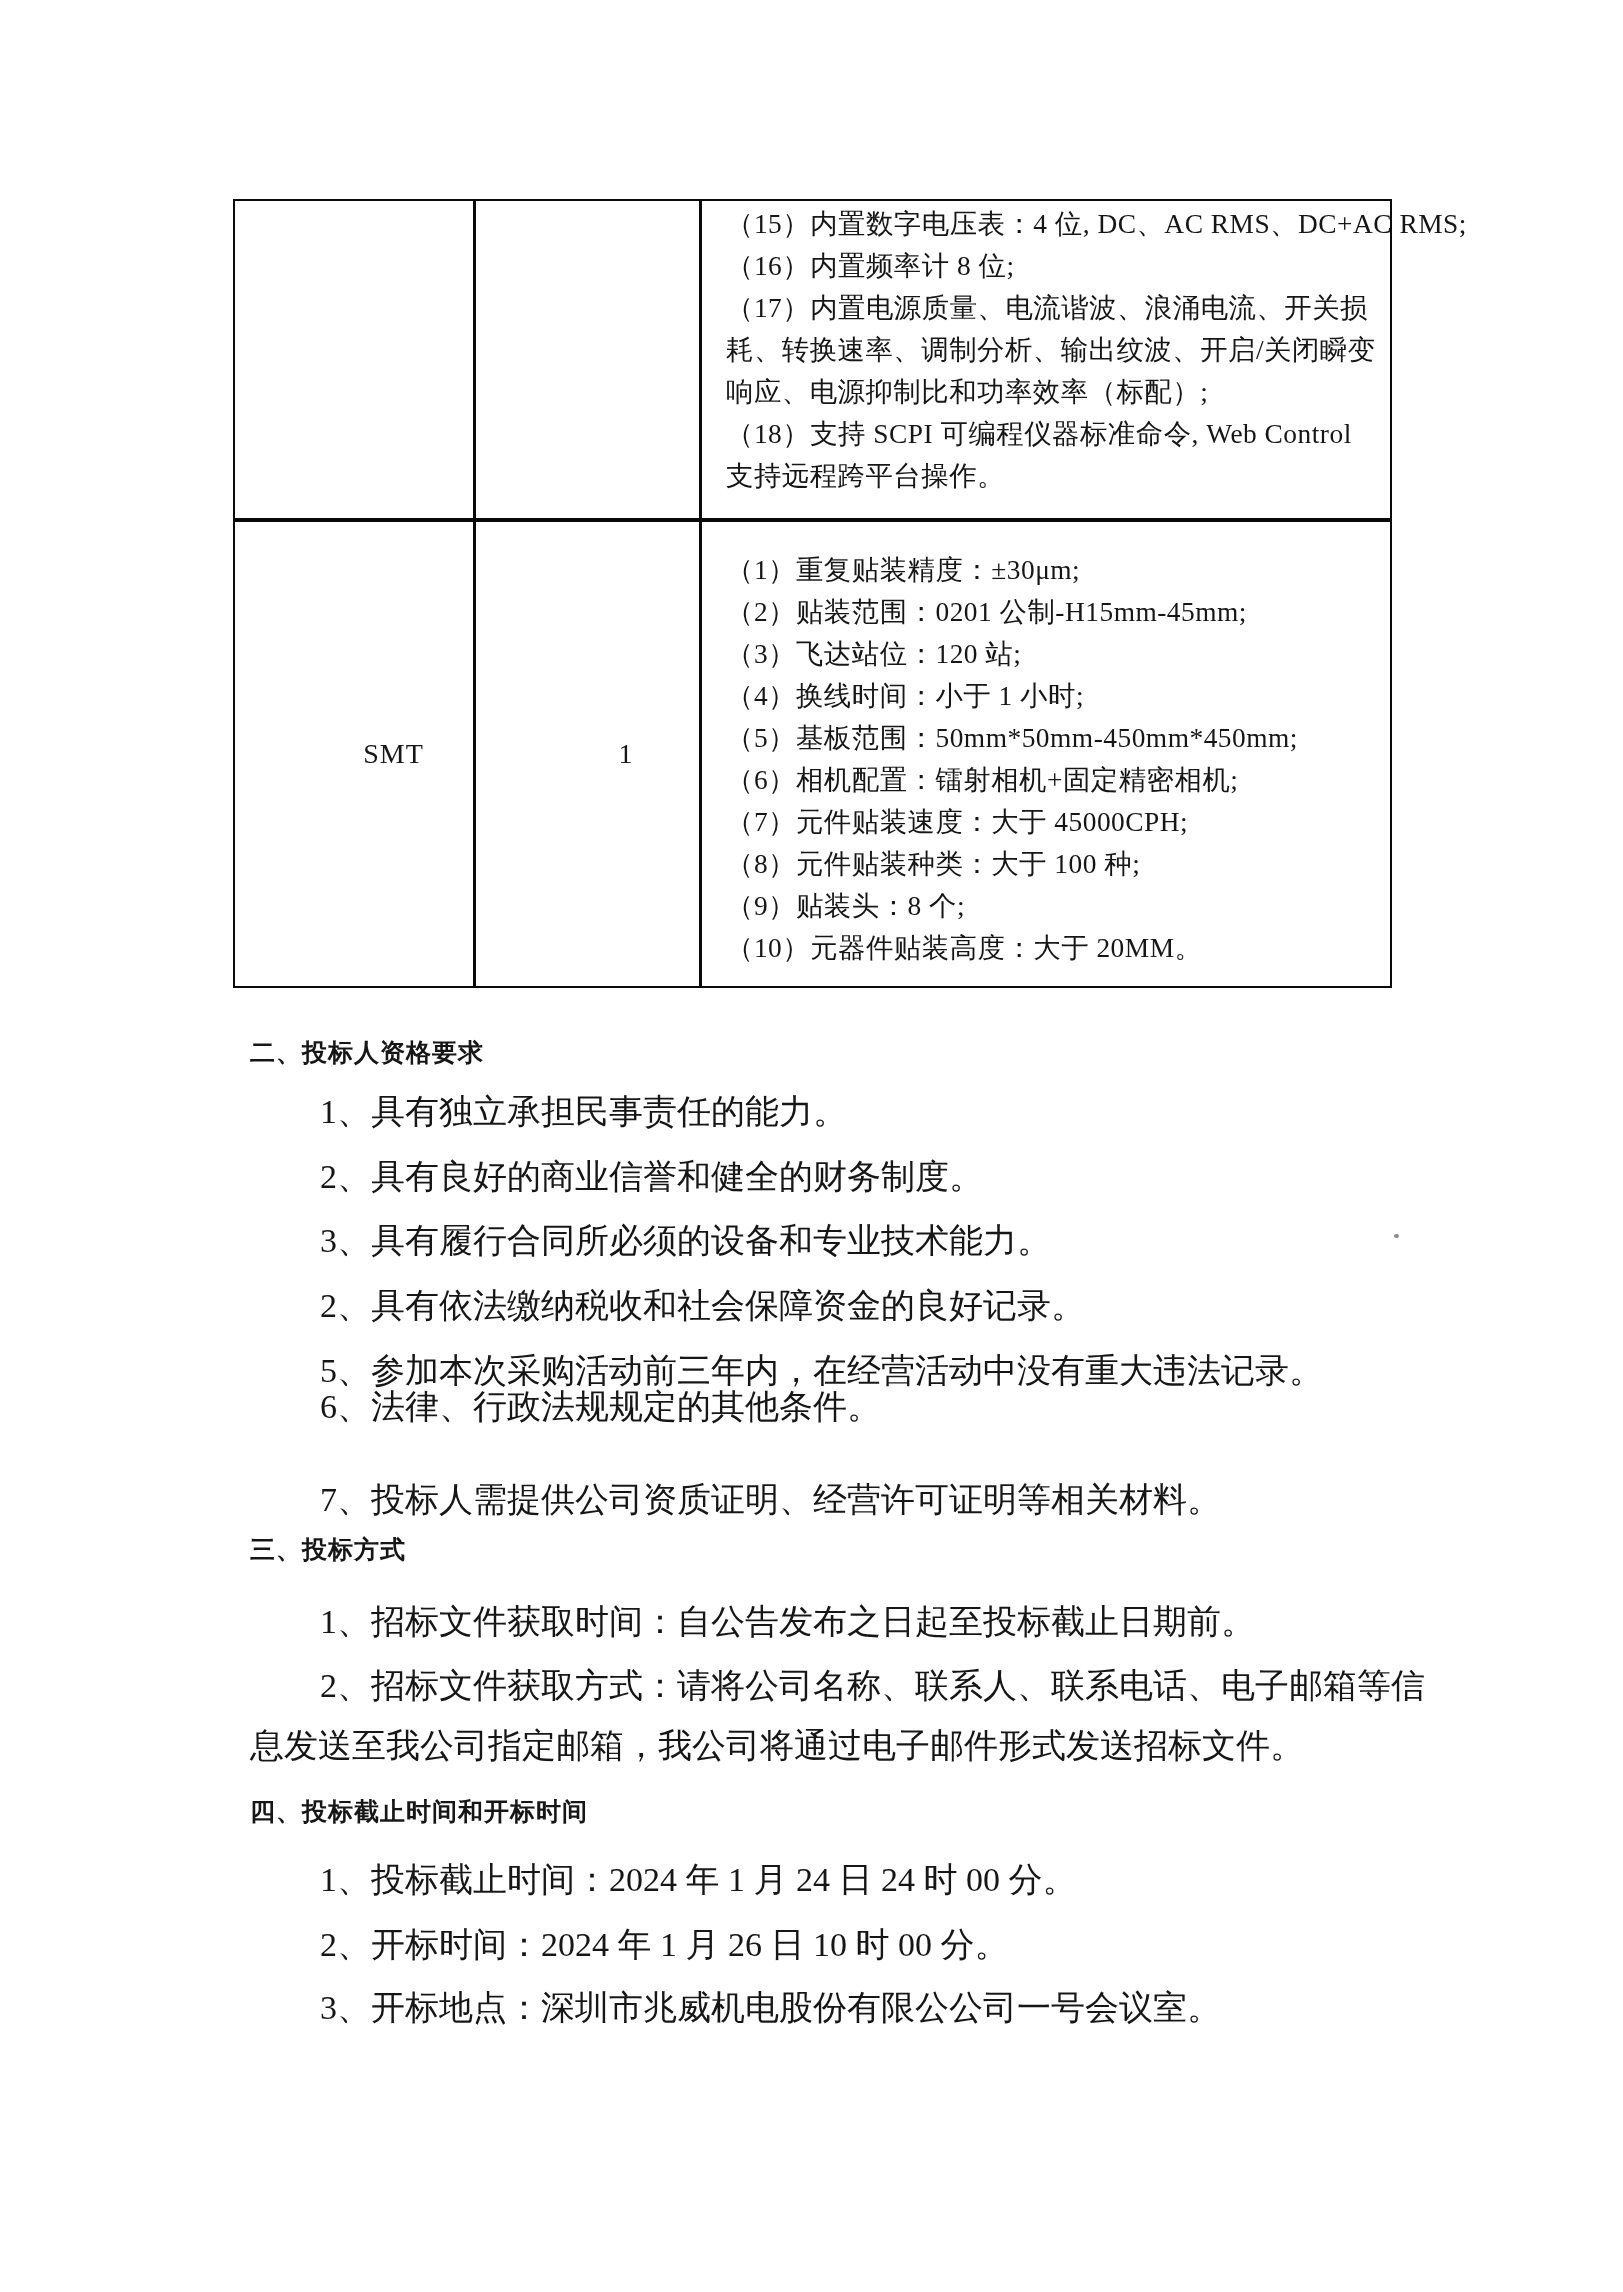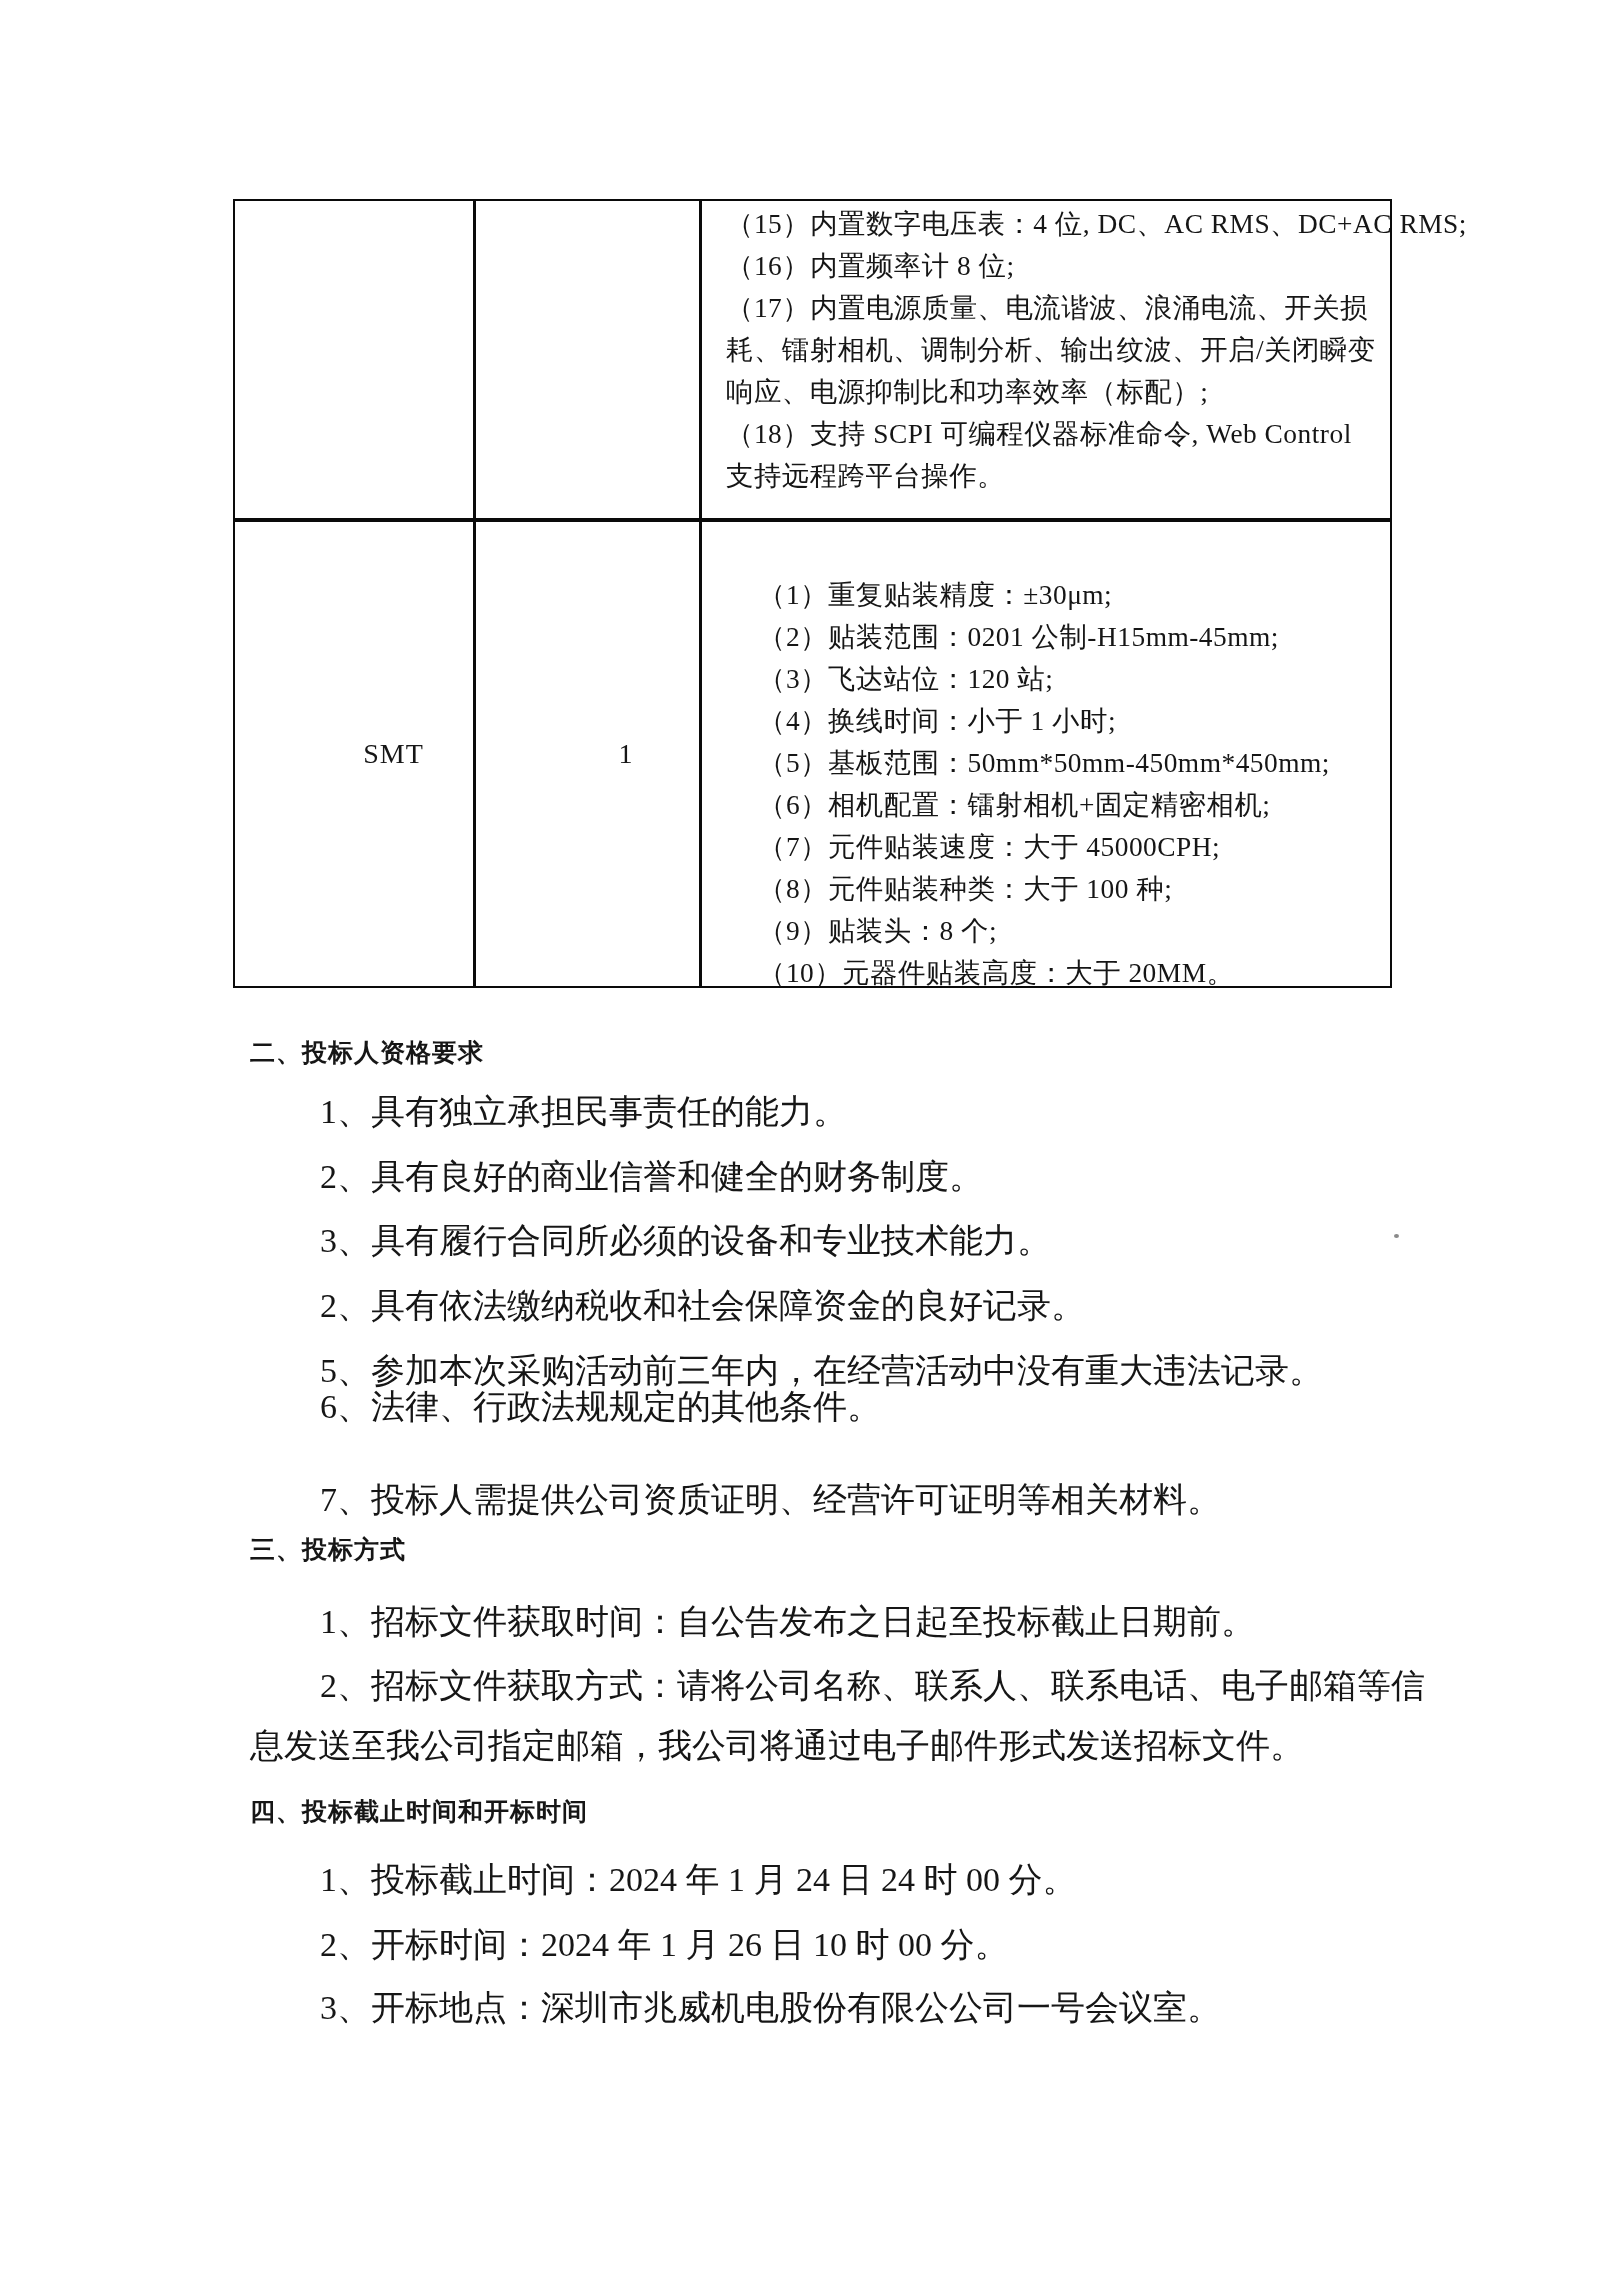--- a/index.html
+++ b/index.html
@@ -24,21 +24,21 @@
   .cell-center{
     position:absolute;display:flex;align-items:center;justify-content:center;
     font-size:28px;letter-spacing:1px;margin-left:40px;
   }
   .cell-name-r1{left:236px;top:202px;width:235px;height:314px;}
   .cell-qty-r1 {left:476px;top:202px;width:220px;height:314px;}
   .cell-name-r2{left:236px;top:522px;width:235px;height:463px;}
   .cell-qty-r2 {left:476px;top:522px;width:220px;height:463px;}
   .spec-block{position:absolute;left:726px;width:659px;}
   .spec-r1{top:203px;}
-  .spec-r2{top:574px;margin-left:32px;}
+  .spec-r2{top:549px;}
   .spec-line{
     height:42px;line-height:42px;font-size:27.4px;
     white-space:nowrap;letter-spacing:0.5px;
   }
   
   .tline{position:absolute;height:45px;line-height:45px;white-space:nowrap;}
   .sec-heading{left:250px;font-size:25px;font-weight:700;letter-spacing:1px;}
   .sec-item{left:320px;font-size:34px;}
   .sec-flush{left:250px;font-size:34px;font-family:Liberation Mono, monospace;}
   
@@ -57,21 +57,21 @@
   <div class="cell-center cell-name-r1"></div>
   <div class="cell-center cell-qty-r1"></div>
 
   <div class="cell-center cell-name-r2">SMT</div>
   <div class="cell-center cell-qty-r2">1</div>
 
   <div class="spec-block spec-r1" id="spec-row-0">
       <div class="spec-line">（15）内置数字电压表：4 位, DC、AC RMS、DC+AC RMS;</div>
       <div class="spec-line">（16）内置频率计 8 位;</div>
       <div class="spec-line">（17）内置电源质量、电流谐波、浪涌电流、开关损</div>
-      <div class="spec-line">耗、镭射相机、调制分析、输出纹波、开启/关闭瞬变</div>
+      <div class="spec-line">耗、转换速率、调制分析、输出纹波、开启/关闭瞬变</div>
       <div class="spec-line">响应、电源抑制比和功率效率（标配）;</div>
       <div class="spec-line">（18）支持 SCPI 可编程仪器标准命令, Web Control</div>
       <div class="spec-line">支持远程跨平台操作。</div>
     </div>
   <div class="spec-block spec-r2" id="spec-row-1">
       <div class="spec-line">（1）重复贴装精度：±30μm;</div>
       <div class="spec-line">（2）贴装范围：0201 公制-H15mm-45mm;</div>
       <div class="spec-line">（3）飞达站位：120 站;</div>
       <div class="spec-line">（4）换线时间：小于 1 小时;</div>
       <div class="spec-line">（5）基板范围：50mm*50mm-450mm*450mm;</div>

